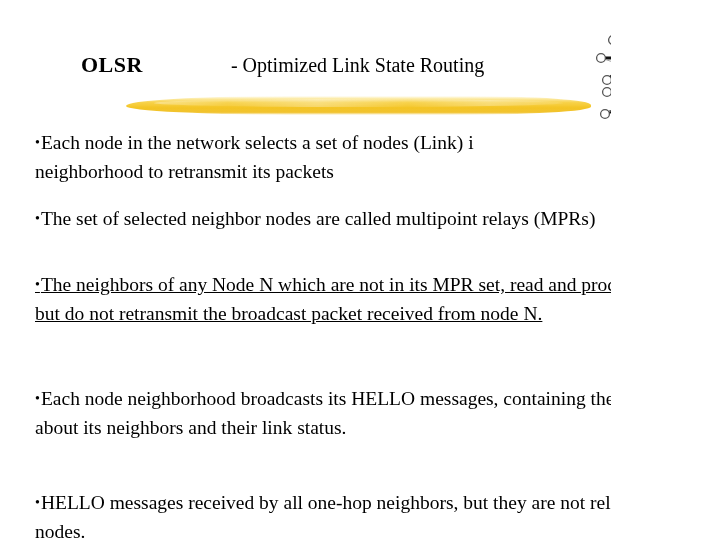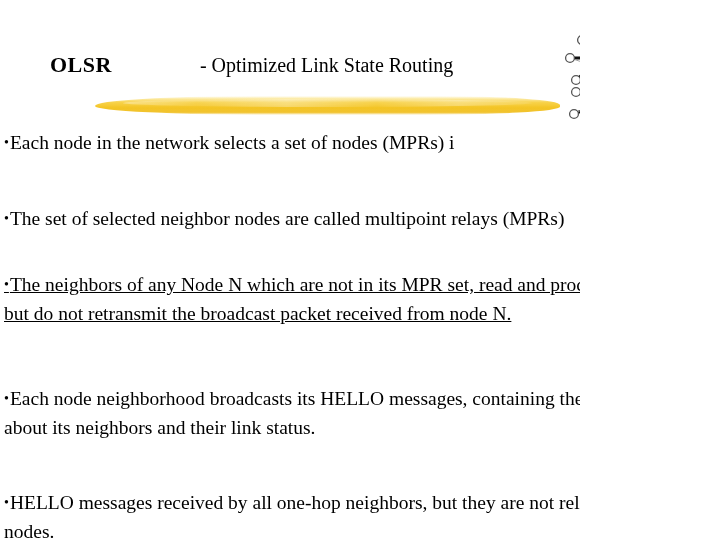--- a/index.html
+++ b/index.html
@@ -9,20 +9,21 @@
     background: #ffffff;
   }
   #slide {
     position: relative;
     width: 580px;
     height: 540px;
     background: #ffffff;
     overflow: hidden;
     font-family: "Liberation Serif", "DejaVu Serif", serif;
     color: #000000;
+    margin-left: 31px;
   }
 
   
   .title-row {
     position: absolute;
     left: 50px;
     top: 52px;
     width: 620px;
     height: 32px;
     white-space: nowrap;
@@ -149,21 +150,22 @@
   <div class="title-row">
     <span class="title-main">OLSR</span><span class="title-sub">- Optimized Link State Routing</span>
   </div>
 
   <div class="highlight-stroke"></div>
   <div class="highlight-frag"></div>
 
   <div class="body">
 
     <div class="bullet b1">
-      <p class="clip-line"><span class="dot">•</span><span>Each node in the network selects a set of nodes (MPRs) i</span></p>
+      <p class="clip-line"><span class="dot">•</span><span>Each node in the network selects a set of nodes (Link) i</span></p>
+      <p><span>neighborhood to retransmit its packets</span></p>
     </div>
 
     <div class="bullet b2">
       <p><span class="dot">•</span><span>The set of selected neighbor nodes are called multipoint relays (MPRs)</span></p>
     </div>
 
     <div class="bullet b3">
       <p><span class="dot">•</span><span>The neighbors of any Node N which are not in its MPR set, read and process the packet but do not retransmit the broadcast packet received from node N.</span></p>
     </div>
 

